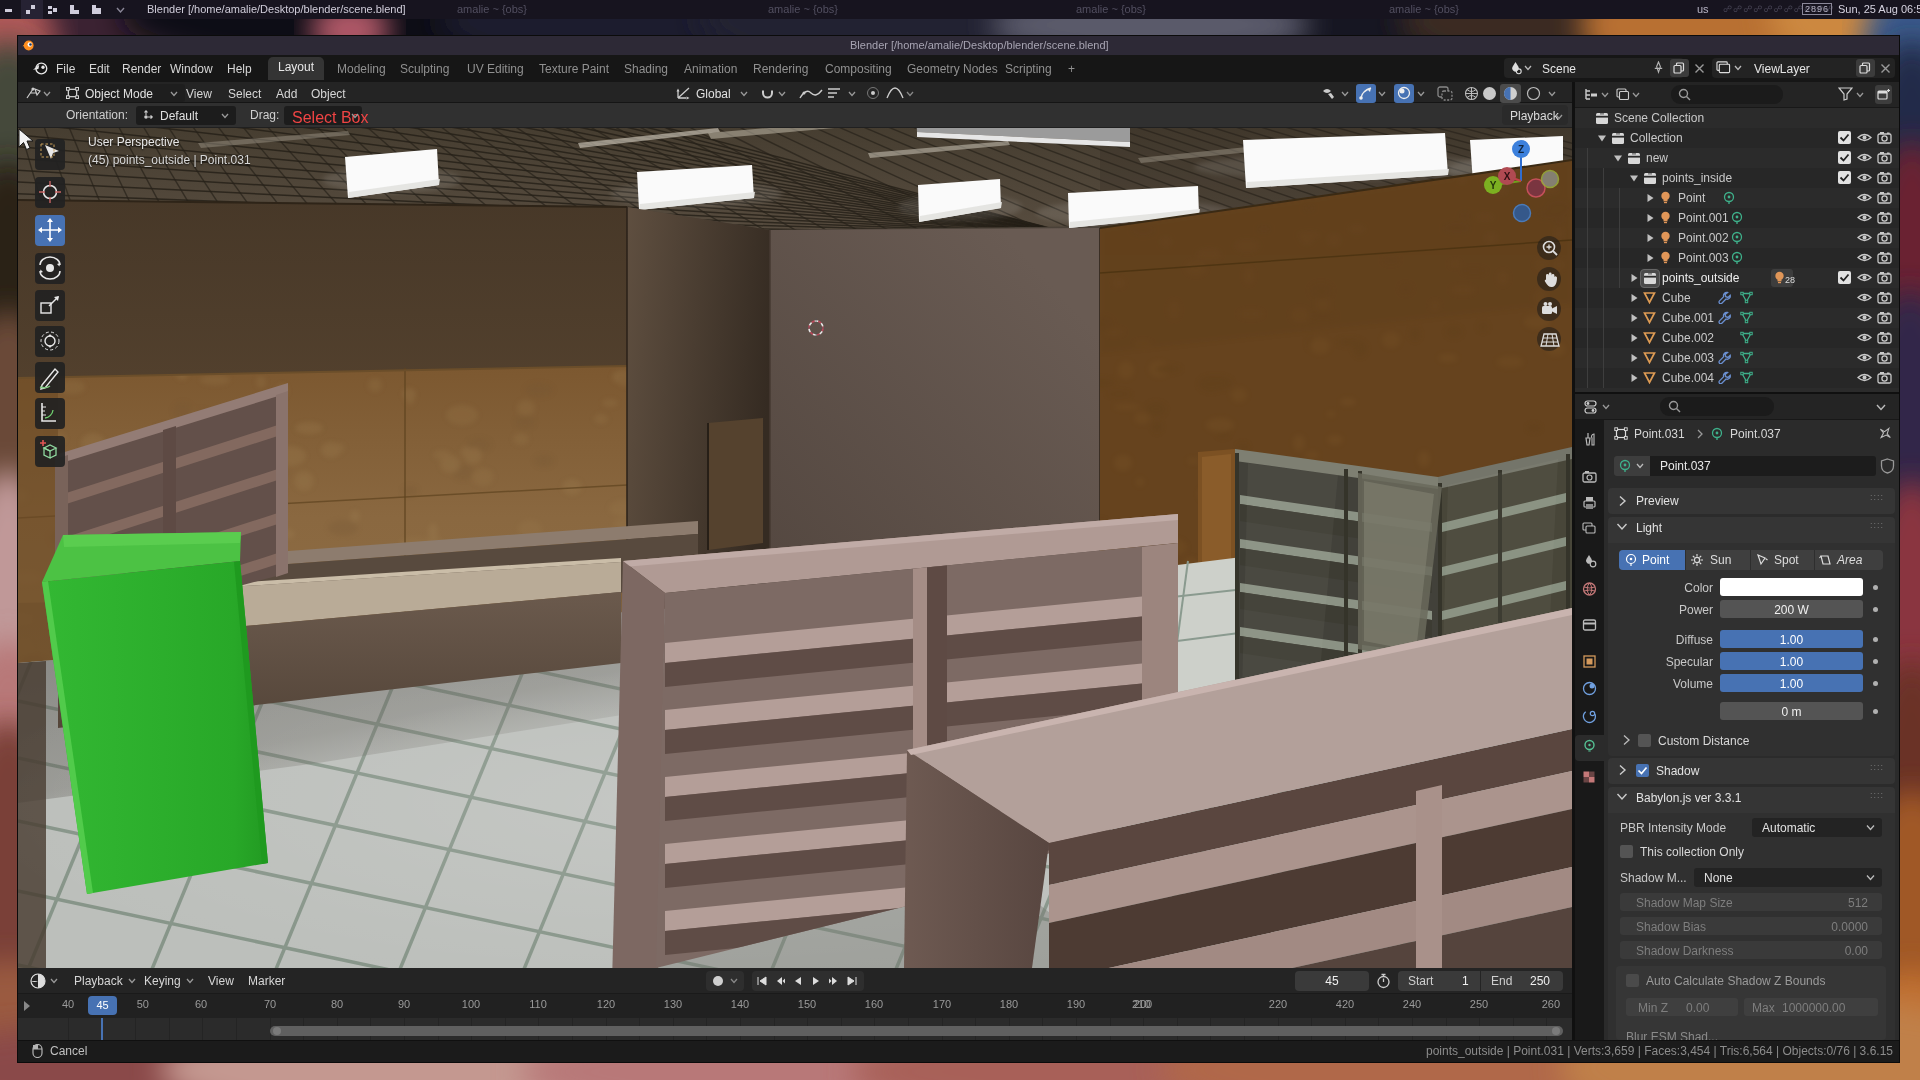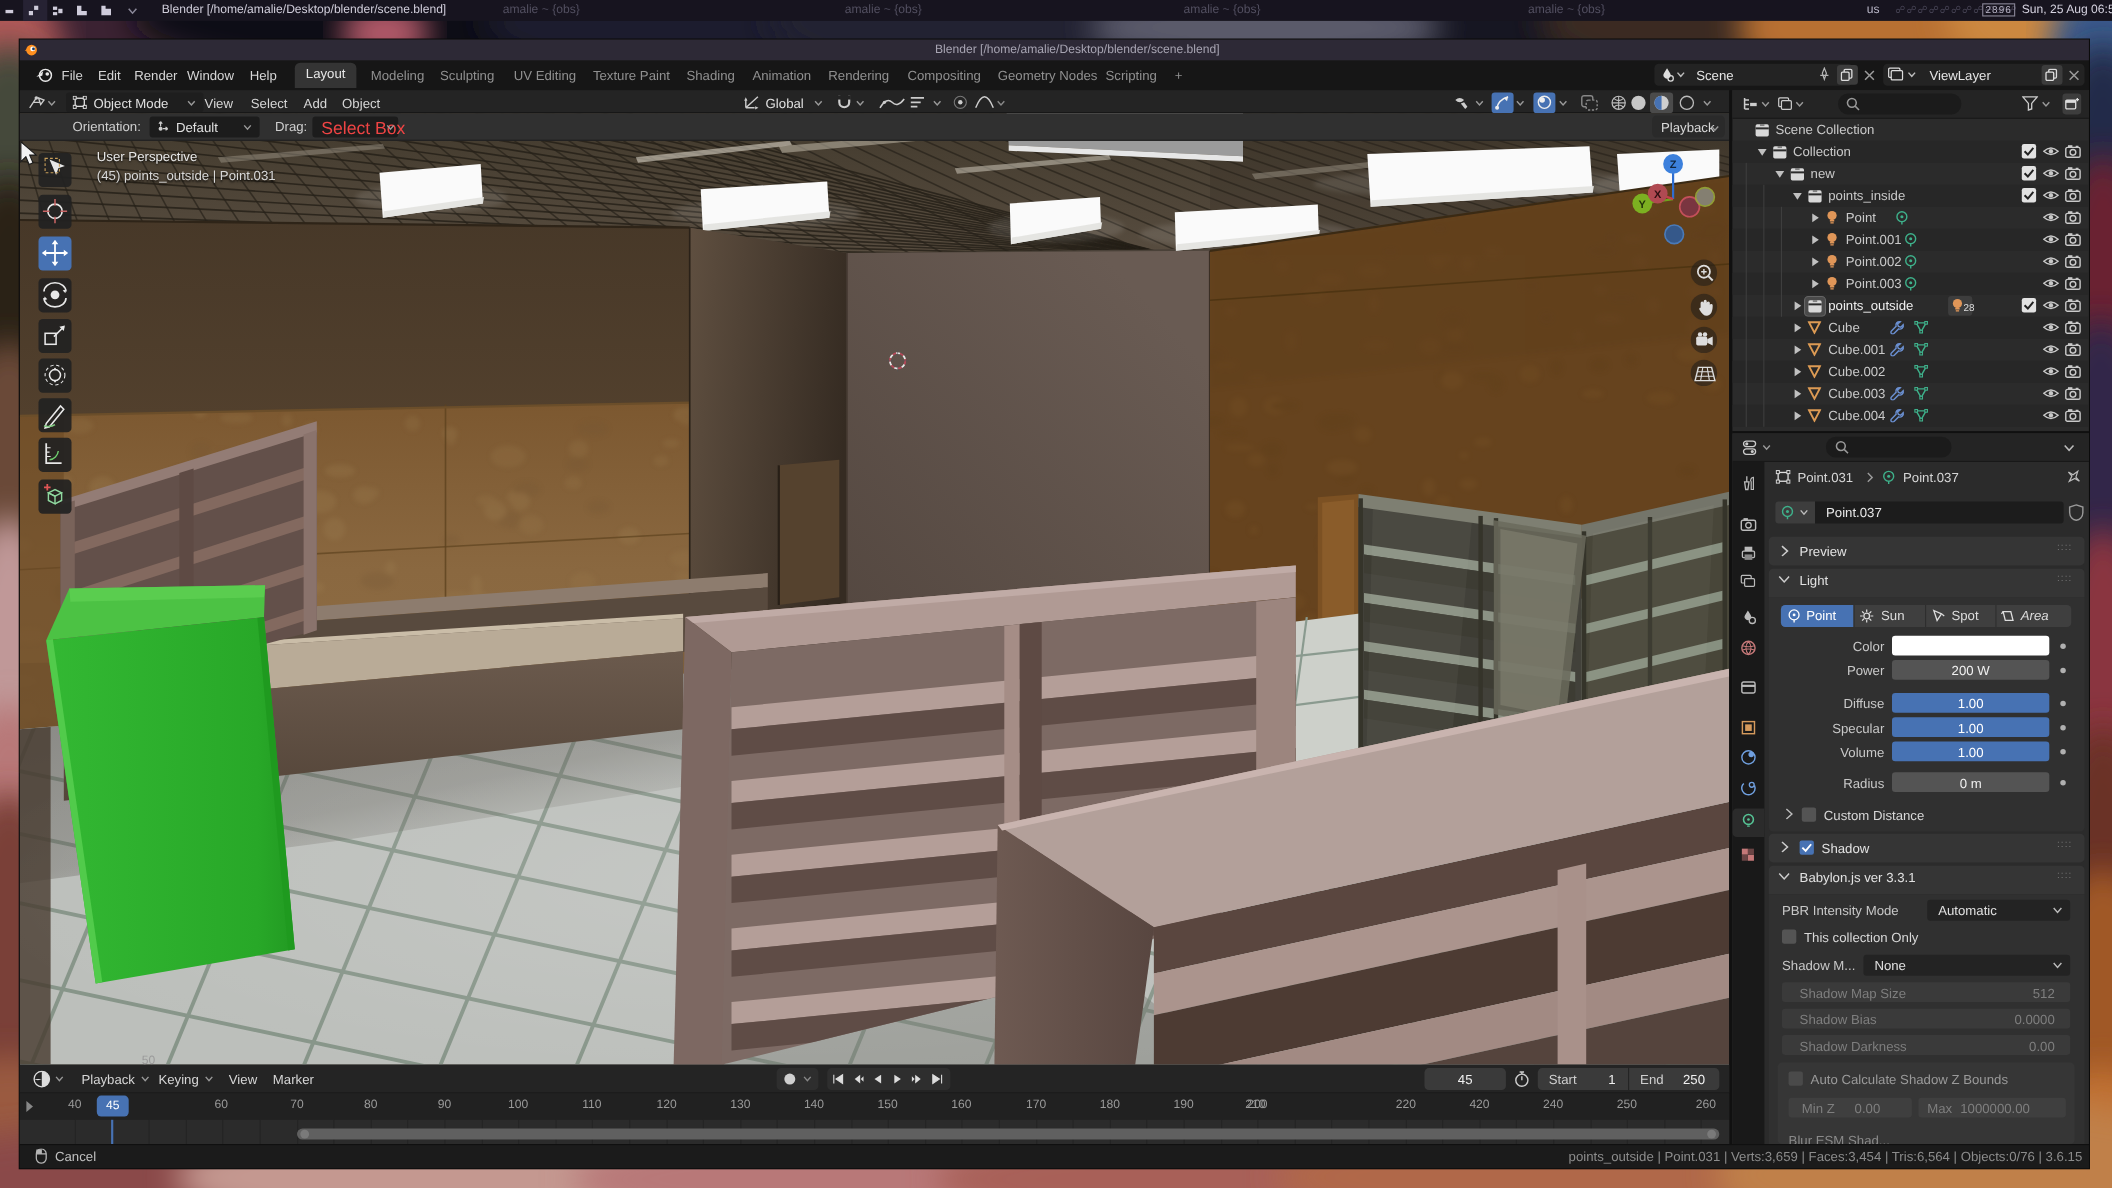--- a/index.html
+++ b/index.html
@@ -1477,21 +1477,20 @@
 <div class="t" style="left:1702px;top:597px;width:143px;text-align:center;color:#fff;font-size:12px;position:absolute;">1.00</div>
 <div class="abs" style="left:1855px;top:601px;width:5px;height:5px;background:#b0b0b0;border-radius:50%;"></div>
 <div class="t" style="left:0;top:619px;width:1695px;text-align:right;color:#c8c8c8;font-size:12px;position:absolute;">Specular</div>
 <div class="abs" style="left:1702px;top:616px;width:143px;height:18px;background:#4772b3;border-radius:3px;"></div>
 <div class="t" style="left:1702px;top:619px;width:143px;text-align:center;color:#fff;font-size:12px;position:absolute;">1.00</div>
 <div class="abs" style="left:1855px;top:623px;width:5px;height:5px;background:#b0b0b0;border-radius:50%;"></div>
 <div class="t" style="left:0;top:641px;width:1695px;text-align:right;color:#c8c8c8;font-size:12px;position:absolute;">Volume</div>
 <div class="abs" style="left:1702px;top:638px;width:143px;height:18px;background:#4772b3;border-radius:3px;"></div>
 <div class="t" style="left:1702px;top:641px;width:143px;text-align:center;color:#fff;font-size:12px;position:absolute;">1.00</div>
 <div class="abs" style="left:1855px;top:645px;width:5px;height:5px;background:#b0b0b0;border-radius:50%;"></div>
-<div class="t" style="left:0;top:669px;width:1695px;text-align:right;color:#c8c8c8;font-size:12px;position:absolute;">Radius</div>
 <div class="abs" style="left:1702px;top:666px;width:143px;height:18px;background:#545454;border-radius:3px;"></div>
 <div class="t" style="left:1702px;top:669px;width:143px;text-align:center;color:#f0f0f0;font-size:12px;position:absolute;">0 m</div>
 <div class="abs" style="left:1855px;top:673px;width:5px;height:5px;background:#b0b0b0;border-radius:50%;"></div>
 <svg class="abs" style="left:1604px;top:698px" width="9" height="11">
       <path d="M2 1.5l5 4.5-5 4.5" stroke="#bbb" stroke-width="1.3" fill="none"></path>
     </svg>
 <div class="abs" style="left:1620px;top:698px;width:13px;height:13px;background:#545454;border-radius:2px;"></div>
 <div class="t" style="left:1640px;top:698px;color:#d8d8d8;font-size:12px;">Custom Distance</div>
 <div class="abs" style="left:1590px;top:722px;width:287px;height:26px;background:#353535;border-radius:4px;"></div>
 <svg class="abs" style="left:1600px;top:728px" width="9" height="11">
@@ -1596,21 +1595,21 @@
       <path d="M7.5 9V5.5M5.5 1.5h4M7.5 1.5v2" stroke="#ccc" stroke-width="1.3"></path>
     </svg>
 <div class="abs" style="left:1380px;top:935px;width:82px;height:20px;background:#3a3a3a;border-radius:4px 0 0 4px;"></div>
 <div class="t" style="left:1390px;top:938px;color:#cfcfcf;font-size:12px;">Start</div>
 <div class="t" style="left:1444px;top:938px;color:#f0f0f0;font-size:12px;">1</div>
 <div class="abs" style="left:1463px;top:935px;width:82px;height:20px;background:#3a3a3a;border-radius:0 4px 4px 0;"></div>
 <div class="t" style="left:1473px;top:938px;color:#cfcfcf;font-size:12px;">End</div>
 <div class="t" style="left:1512px;top:938px;color:#f0f0f0;font-size:12px;">250</div>
 <div class="abs" style="left:0;top:958px;width:1554px;height:24px;background:#212121;"></div>
 <div class="t" style="left:36px;top:962px;width:28px;text-align:center;color:#9a9a9a;font-size:11px;position:absolute;">40</div>
-<div class="t" style="left:103px;top:922px;width:28px;text-align:center;color:#9a9a9a;font-size:11px;position:absolute;">50</div>
+<div class="t" style="left:103px;top:962px;width:28px;text-align:right;color:#9a9a9a;font-size:11px;position:absolute;">50</div>
 <div class="t" style="left:177px;top:962px;width:28px;text-align:left;color:#9a9a9a;font-size:11px;position:absolute;">60</div>
 <div class="t" style="left:238px;top:962px;width:28px;text-align:center;color:#9a9a9a;font-size:11px;position:absolute;">70</div>
 <div class="t" style="left:305px;top:962px;width:28px;text-align:center;color:#9a9a9a;font-size:11px;position:absolute;">80</div>
 <div class="t" style="left:372px;top:962px;width:28px;text-align:center;color:#9a9a9a;font-size:11px;position:absolute;">90</div>
 <div class="t" style="left:439px;top:962px;width:28px;text-align:center;color:#9a9a9a;font-size:11px;position:absolute;">100</div>
 <div class="t" style="left:506px;top:962px;width:28px;text-align:center;color:#9a9a9a;font-size:11px;position:absolute;">110</div>
 <div class="t" style="left:574px;top:962px;width:28px;text-align:center;color:#9a9a9a;font-size:11px;position:absolute;">120</div>
 <div class="t" style="left:641px;top:962px;width:28px;text-align:center;color:#9a9a9a;font-size:11px;position:absolute;">130</div>
 <div class="t" style="left:708px;top:962px;width:28px;text-align:center;color:#9a9a9a;font-size:11px;position:absolute;">140</div>
 <div class="t" style="left:775px;top:962px;width:28px;text-align:center;color:#9a9a9a;font-size:11px;position:absolute;">150</div>

